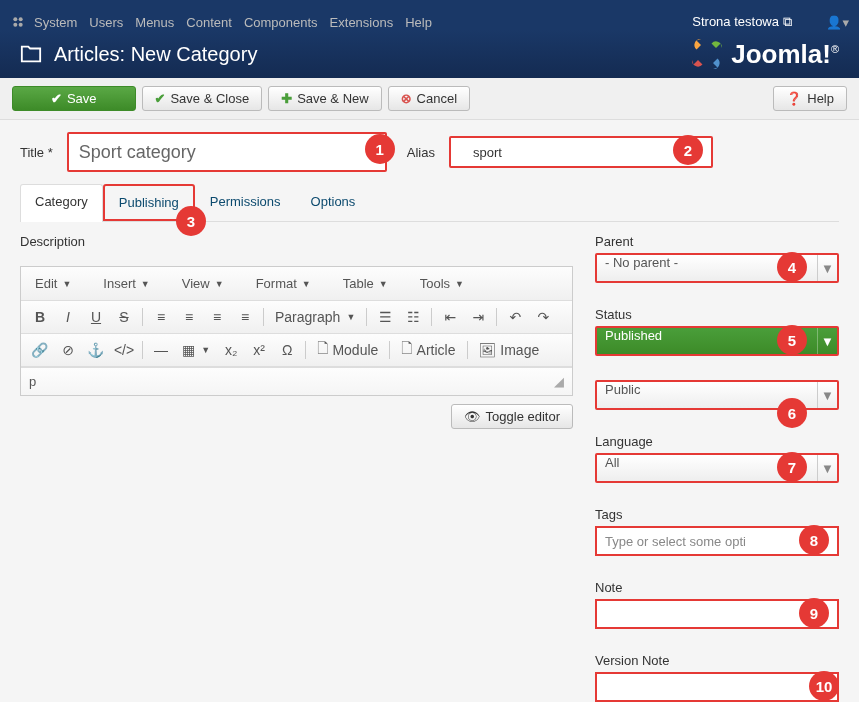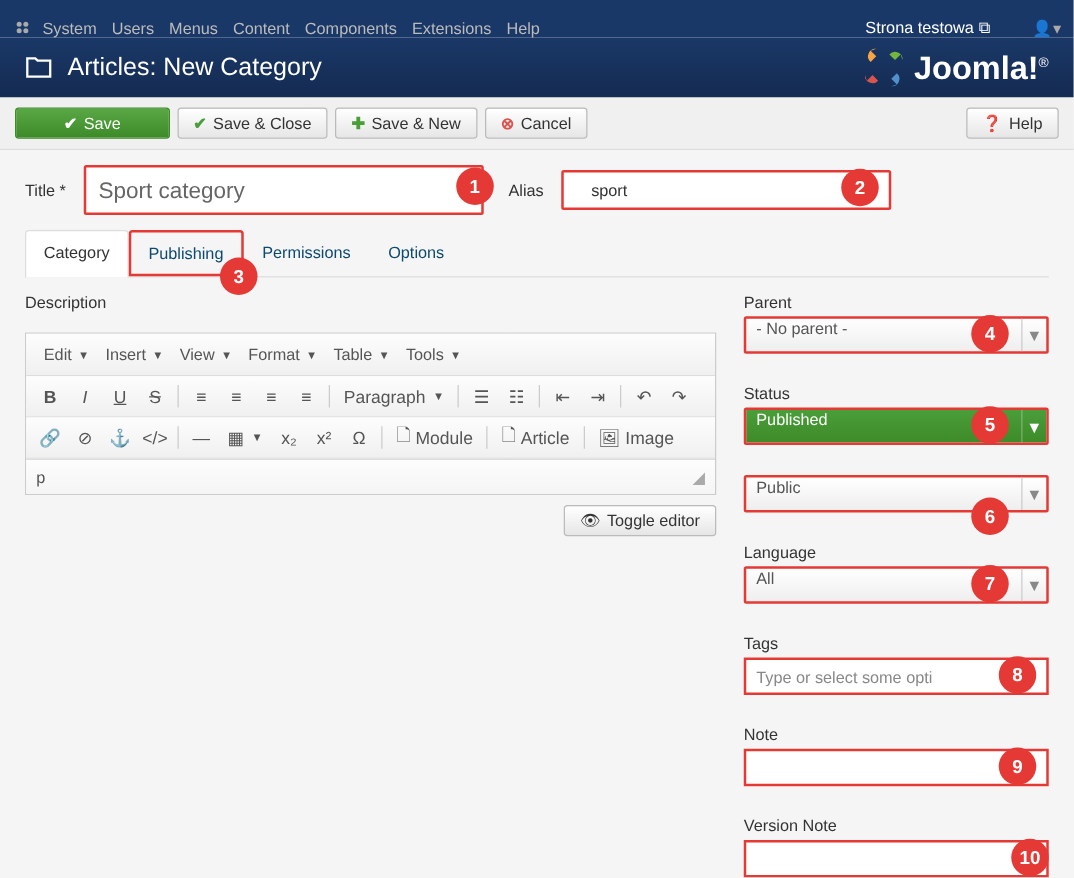--- a/index.html
+++ b/index.html
@@ -35,21 +35,21 @@
 .rel{position:relative}
 .tabs{border-bottom:1px solid #ddd;display:flex;margin-bottom:12px}
 .tab{padding:9px 14px;cursor:pointer;color:#0c4a6e;border:1px solid transparent;border-bottom:none;border-radius:3px 3px 0 0;position:relative}
 .tab.active{color:#333;border-color:#ddd;background:#fff;margin-bottom:-1px}
 .tab.boxed{border:2px solid #e53935}
 .main{display:flex;gap:22px}
 .left{flex:1}
 .right{width:244px}
 .desc-label{margin-bottom:17px;display:block}
 .editor{border:1px solid #ccc;background:#fff}
-.editor-bar{display:flex;gap:1px;padding:6px 8px;border-bottom:1px solid #ddd;align-items:flex-end;flex-wrap:wrap;background:linear-gradient(#fdfdfd,#f0f0f0)}
+.editor-bar{display:flex;gap:20px;padding:6px 8px;border-bottom:1px solid #ddd;align-items:flex-end;flex-wrap:wrap;background:linear-gradient(#fdfdfd,#f0f0f0)}
 .eb-btn{padding:3px 6px;font-size:13px;cursor:pointer;color:#555;display:inline-flex;align-items:center;gap:3px}
 .caret{font-size:9px;margin-left:2px}
 .editor-bar2{display:flex;gap:2px;padding:4px 6px;border-bottom:1px solid #ddd;align-items:center;flex-wrap:wrap;background:linear-gradient(#fdfdfd,#f0f0f0)}
 .tb-btn{width:26px;height:24px;display:inline-flex;align-items:center;justify-content:center;cursor:pointer;color:#555;font-size:14px}
 .tb-btn.wide{width:auto;padding:0 6px;gap:4px}
 .sep{width:1px;height:18px;background:#ccc;margin:0 3px}
 .editor-content{background:#fddede;border:2px solid #e53935;height:196px;padding:10px;font-size:13px;color:#333;position:relative}
 .editor-status{padding:6px 8px;color:#555;font-size:13px;border-top:1px solid #ddd;background:linear-gradient(#fdfdfd,#f5f5f5);display:flex;align-items:center}
 .editor-status .resize{margin-left:auto;color:#aaa}
 .toggle-row{text-align:right;margin-top:8px}

